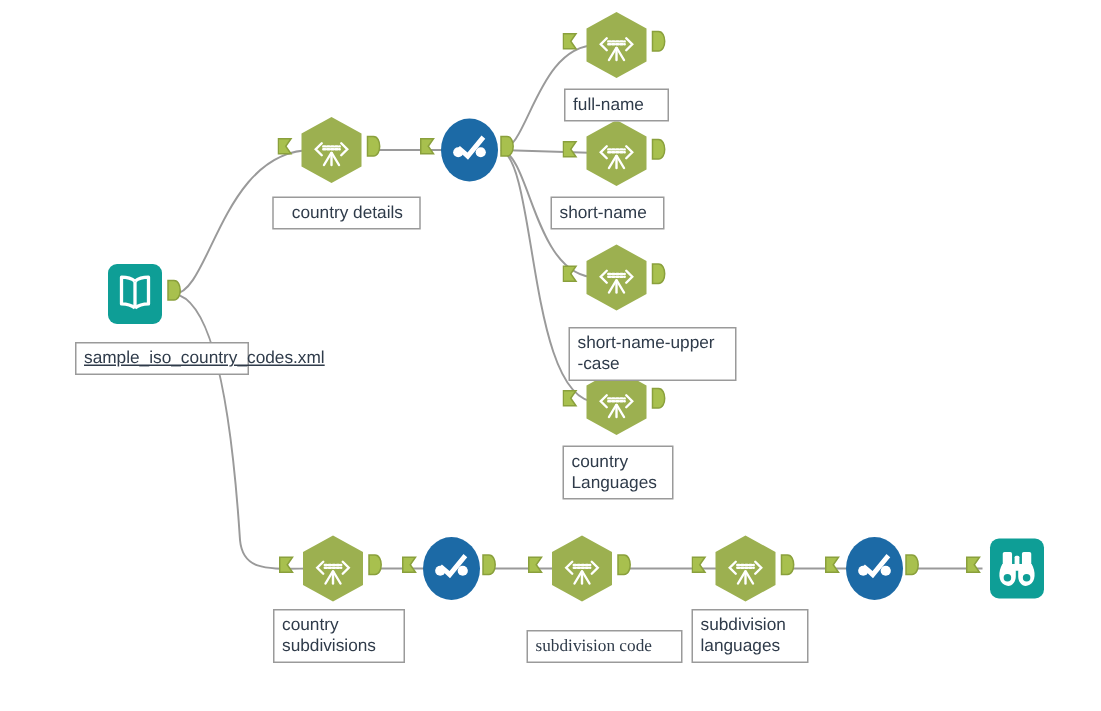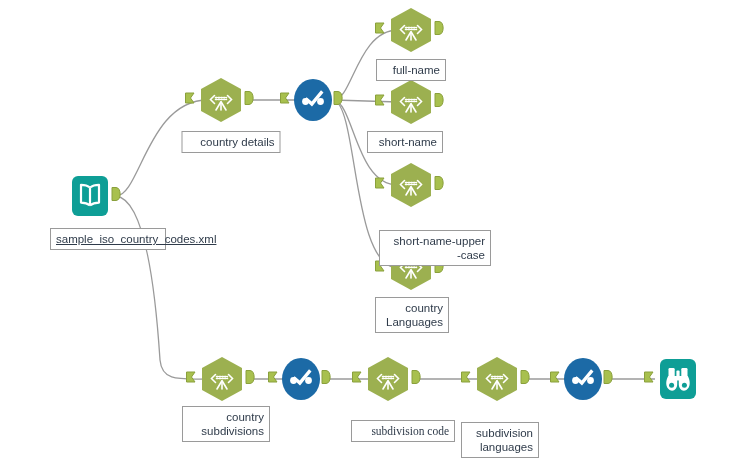--- a/index.html
+++ b/index.html
@@ -66,21 +66,20 @@
     position: absolute;
     transform: translateX(-50%);
     background: #ffffff;
     border: 1px solid #9a9a9a;
     color: #2f3b4a;
     font-size: 11.5px;
     line-height: 14px;
     padding: 3px 5px 3px 5px;
     white-space: pre-line;
     font-family: "Liberation Sans", sans-serif;
-    text-align: right;
   }
 </style>
 </head>
 <body>
 
 <div id="canvas">
 
   <svg id="wires" viewBox="0 0 734 474" xmlns="http://www.w3.org/2000/svg">
       <path d="M 116 196 C 140 196 148 100 208 100" fill="none" stroke="#9a9a9a" stroke-width="1.3"></path>
       <path d="M 116 196 C 150 200 158 330 160 360 C 162 382 180 379 209 379" fill="none" stroke="#9a9a9a" stroke-width="1.3"></path>
@@ -410,24 +409,24 @@
       
     </div>
       </div>
     </div>
 
   <div id="label-layer">
       <div class="label" style="left: 108px; top: 228px; width: 104px; text-decoration: underline;">sample_iso_country_codes.xml</div>
       <div class="label" style="left: 231px; top: 131px; width: 80px; padding-left: 12px;">country details</div>
       <div class="label" style="left: 411px; top: 59px; width: 58px;">full-name</div>
       <div class="label" style="left: 405px; top: 131px; width: 64px;">short-name</div>
-      <div class="label" style="left: 435px; top: 230px; width: 100px;">short-name-upper
+      <div class="label" style="left: 435px; top: 218px; width: 100px;">short-name-upper
 -case</div>
       <div class="label" style="left: 412px; top: 297px; width: 62px;">country
 Languages</div>
       <div class="label" style="left: 226px; top: 406px; width: 76px;">country
 subdivisions</div>
       <div class="label" style="left: 403px; top: 420px; width: 92px; font-family: Liberation Serif, serif;">subdivision code</div>
-      <div class="label" style="left: 500px; top: 406px; width: 66px; margin-top: 16px;">subdivision
+      <div class="label" style="left: 500px; top: 406px; width: 66px;">subdivision
 languages</div>
     </div>
 
 </div>
 
 </body></html>

